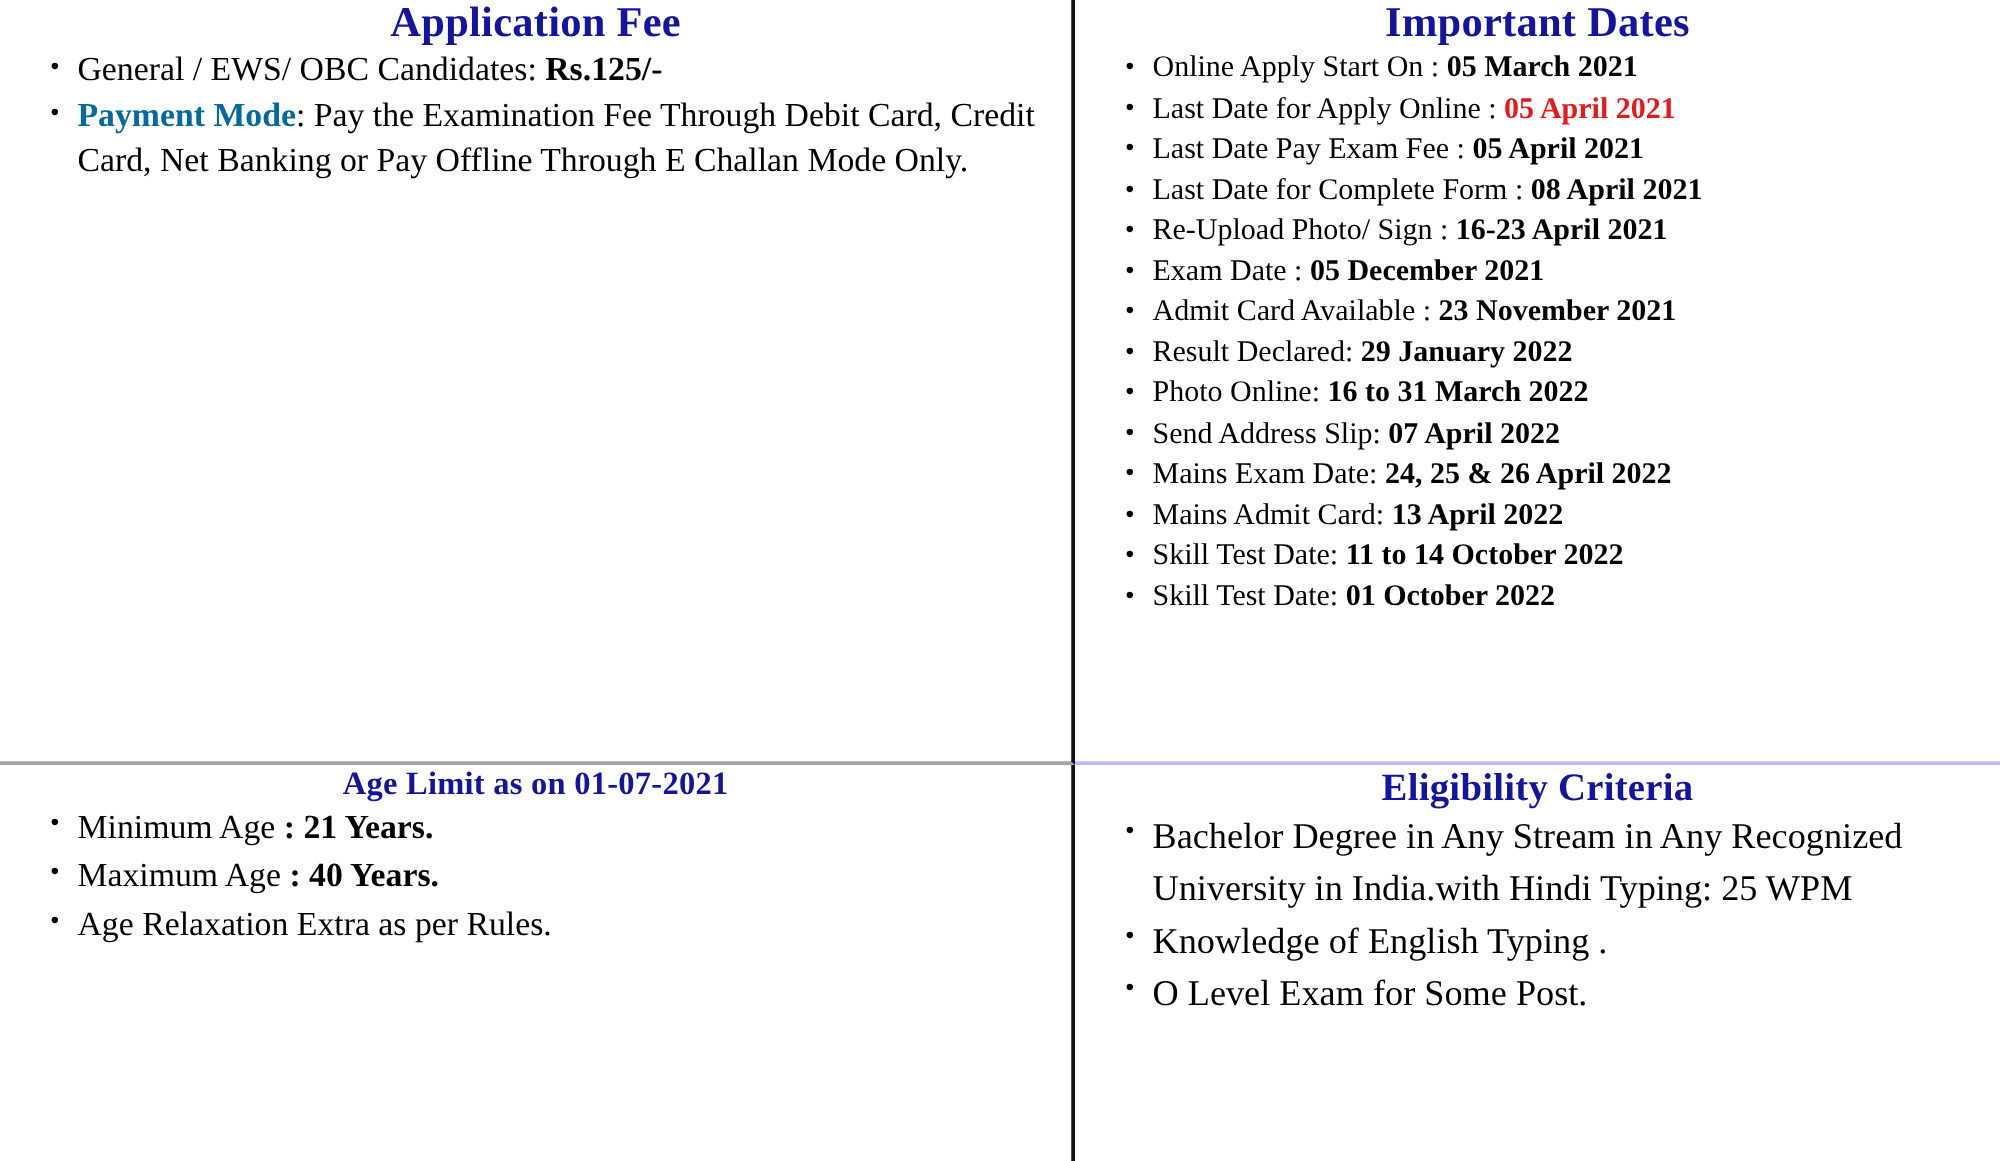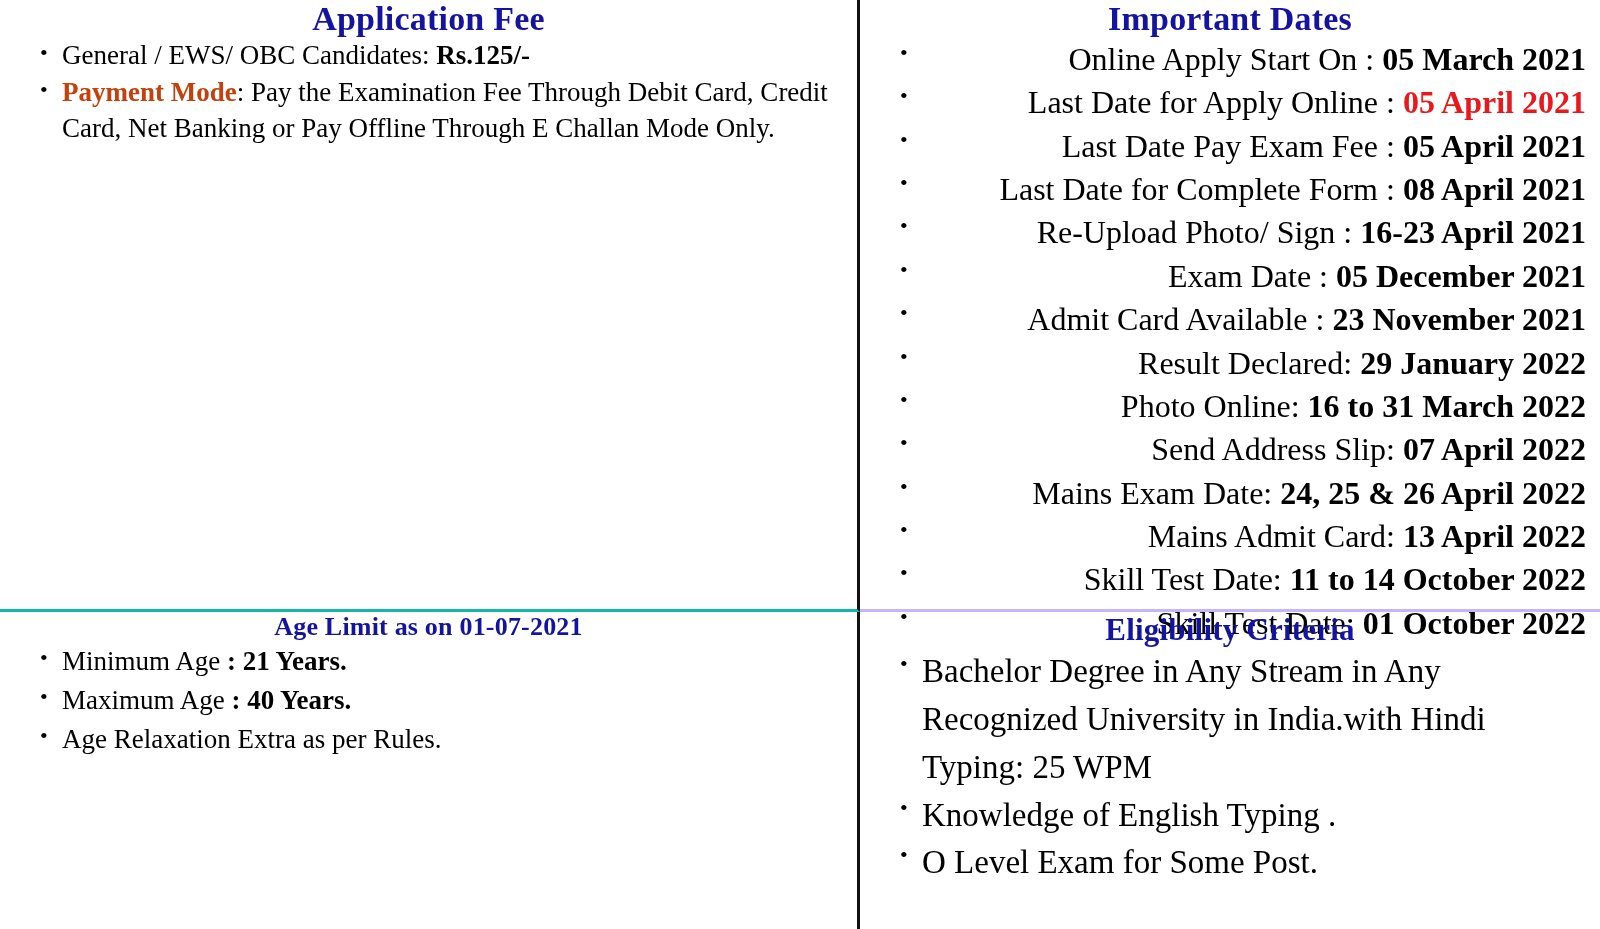--- a/index.html
+++ b/index.html
@@ -23,21 +23,21 @@
     box-sizing: border-box;
   }
   .cell {
     box-sizing: border-box;
     position: relative;
     padding: 0 14px;
   }
   
   .cell-fee {
     border-right: 3px solid #111;
-    border-bottom: 3px solid #14b8a6;
+    border-bottom: 3px solid #a3a3a3;
   }
   .cell-dates {
     border-bottom: 3px solid #c4b5fd;
   }
   .cell-age {
     border-right: 3px solid #111;
   }
   .cell-elig {
   }
 
@@ -89,45 +89,44 @@
     line-height: 1.33;
     margin-top: 26px;
     padding-left: 52px;
     padding-right: 44px;
   }
   .list-fee > li {
     margin-bottom: 1px;
   }
 
   .list-dates {
-    font-size: 32px;
+    font-size: 24px;
     line-height: 1.355;
     margin-top: 20px;
     padding-left: 48px;
-    text-align: right;
   }
 
   .list-age {
     font-size: 27px;
     line-height: 1.45;
     margin-top: 22px;
     padding-left: 52px;
   }
 
   .list-elig {
-    font-size: 33px;
+    font-size: 29px;
     line-height: 1.45;
     margin-top: 22px;
     padding-left: 48px;
     padding-right: 40px;
   }
 
   b, .b { font-weight: bold; }
   .red { color: #e8181c; font-weight: bold; }
-  .red-label { color: #c2410c; font-weight: bold; }
+  .red-label { color: #0369a1; font-weight: bold; }
   .plain { font-weight: normal; }
   .lbl { font-weight: normal; }
 </style>
 </head>
 <body>
 
 <div class="sheet">
 
   <div class="cell cell-fee">
     <h2 class="title title-fee">Application Fee</h2>

